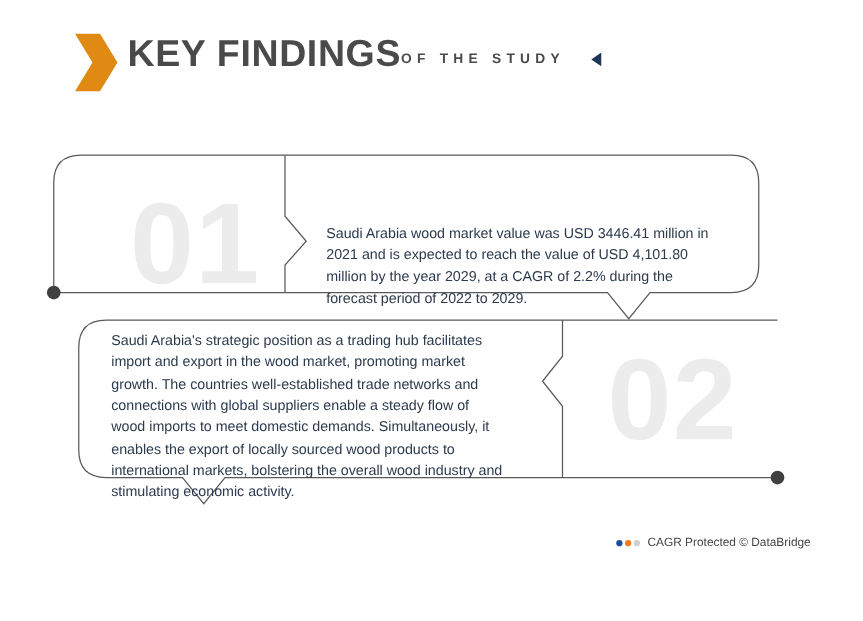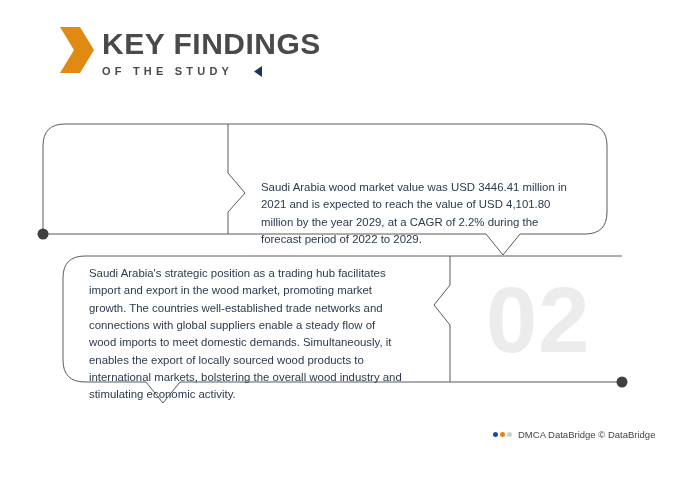--- a/index.html
+++ b/index.html
@@ -25,21 +25,21 @@
     align-items: flex-start;
   }
   #logo-chevron {
     width: 38px;
     height: 50px;
     flex: 0 0 auto;
     margin-right: 6px;
   }
   #title-block {
     display: flex;
-    flex-direction: column;
+    flex-direction: row;
     justify-content: flex-end;
     padding-top: 4px;
   }
   #main-title {
     font-size: 30px;
     font-weight: bold;
     letter-spacing: 0.5px;
     color: #4a4a4a;
     line-height: 1.0;
     white-space: nowrap;
@@ -183,25 +183,26 @@
     <path fill="none" stroke="#5a5a5a" stroke-width="1" stroke-linejoin="miter" d="M450 256
              L450 285
              L434 305
              L450 325
              L450 382"></path>
 
     <circle cx="43" cy="234" r="5.5" fill="#404040"></circle>
     <circle cx="622" cy="382" r="5.5" fill="#404040"></circle>
   </svg>
 
+  <div class="big-number" id="num-01">01</div>
   <div class="big-number" id="num-02">02</div>
 
   <div class="card-text" id="card1-text">Saudi Arabia wood market value was USD 3446.41 million in 2021 and is expected to reach the value of USD 4,101.80 million by the year 2029, at a CAGR of 2.2% during the forecast period of 2022 to 2029.</div>
   <div class="card-text" id="card2-text">Saudi Arabia's strategic position as a trading hub facilitates import and export in the wood market, promoting market growth. The countries well-established trade networks and connections with global suppliers enable a steady flow of wood imports to meet domestic demands. Simultaneously, it enables the export of locally sourced wood products to international markets, bolstering the overall wood industry and stimulating economic activity.</div>
 
   <div id="footer">
     <span class="footer-dot" style="background:#1b4f9c"></span>
     <span class="footer-dot" style="background:#f07d16"></span>
     <span class="footer-dot" style="background:#cfcfcf"></span>
-    <span id="footer-text">DMCA DataBridge © DataBridge</span>
+    <span id="footer-text">CAGR Protected © DataBridge</span>
   </div>
 
 </div>
 
 </body></html>

